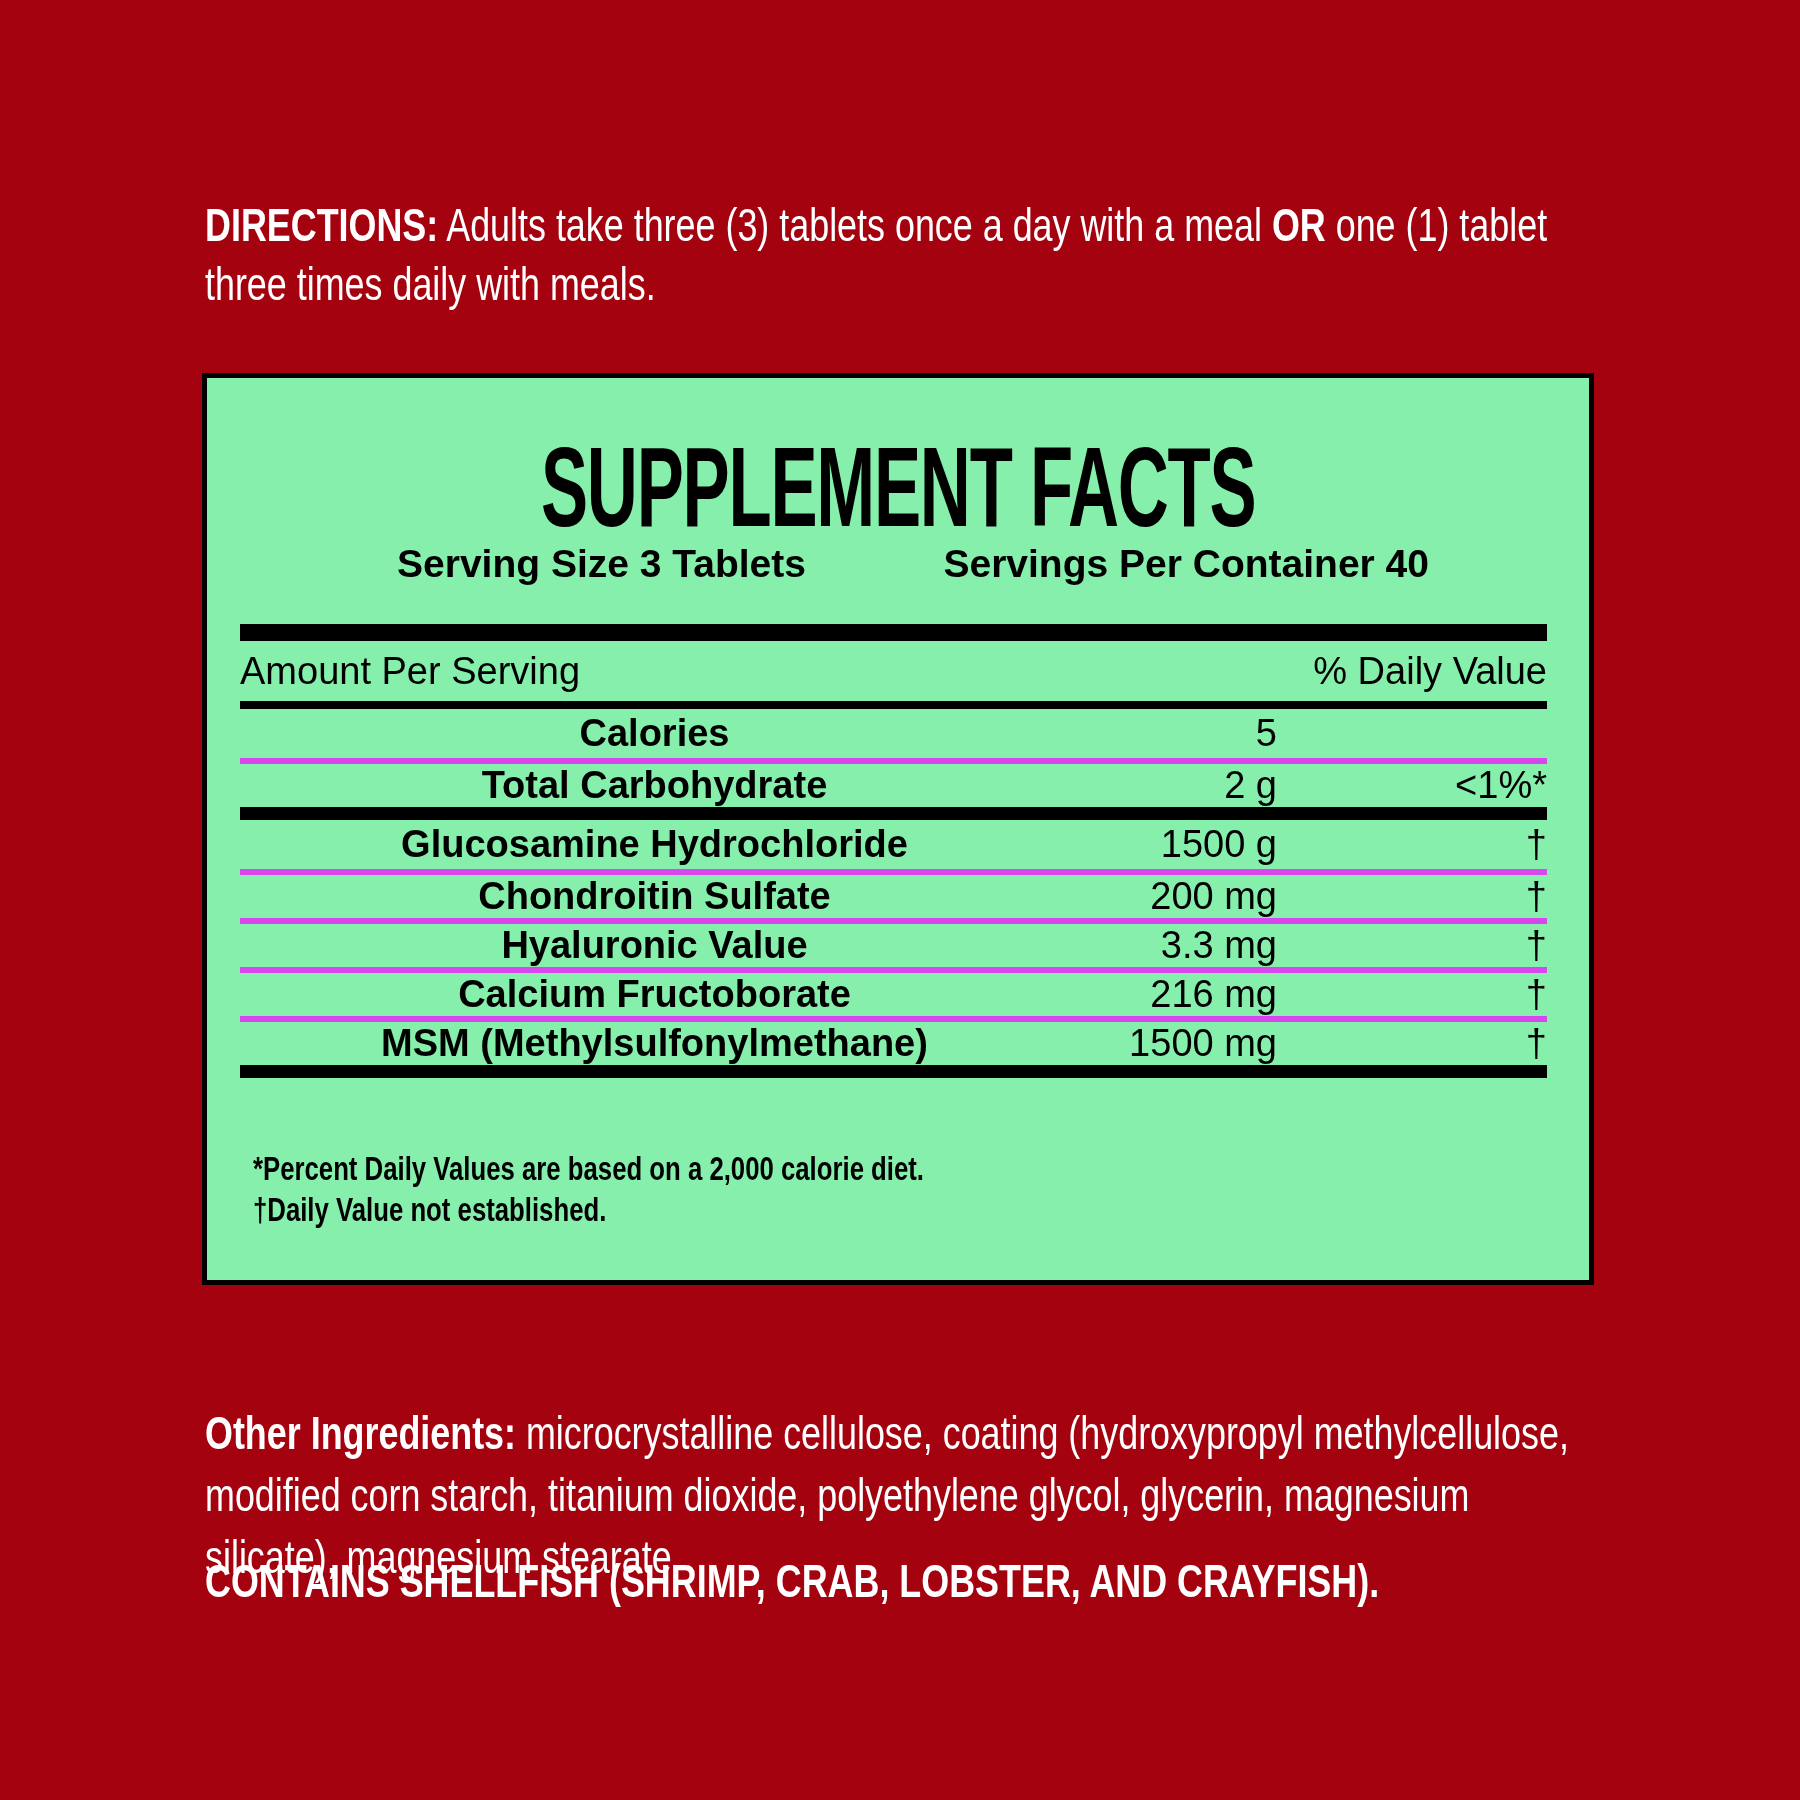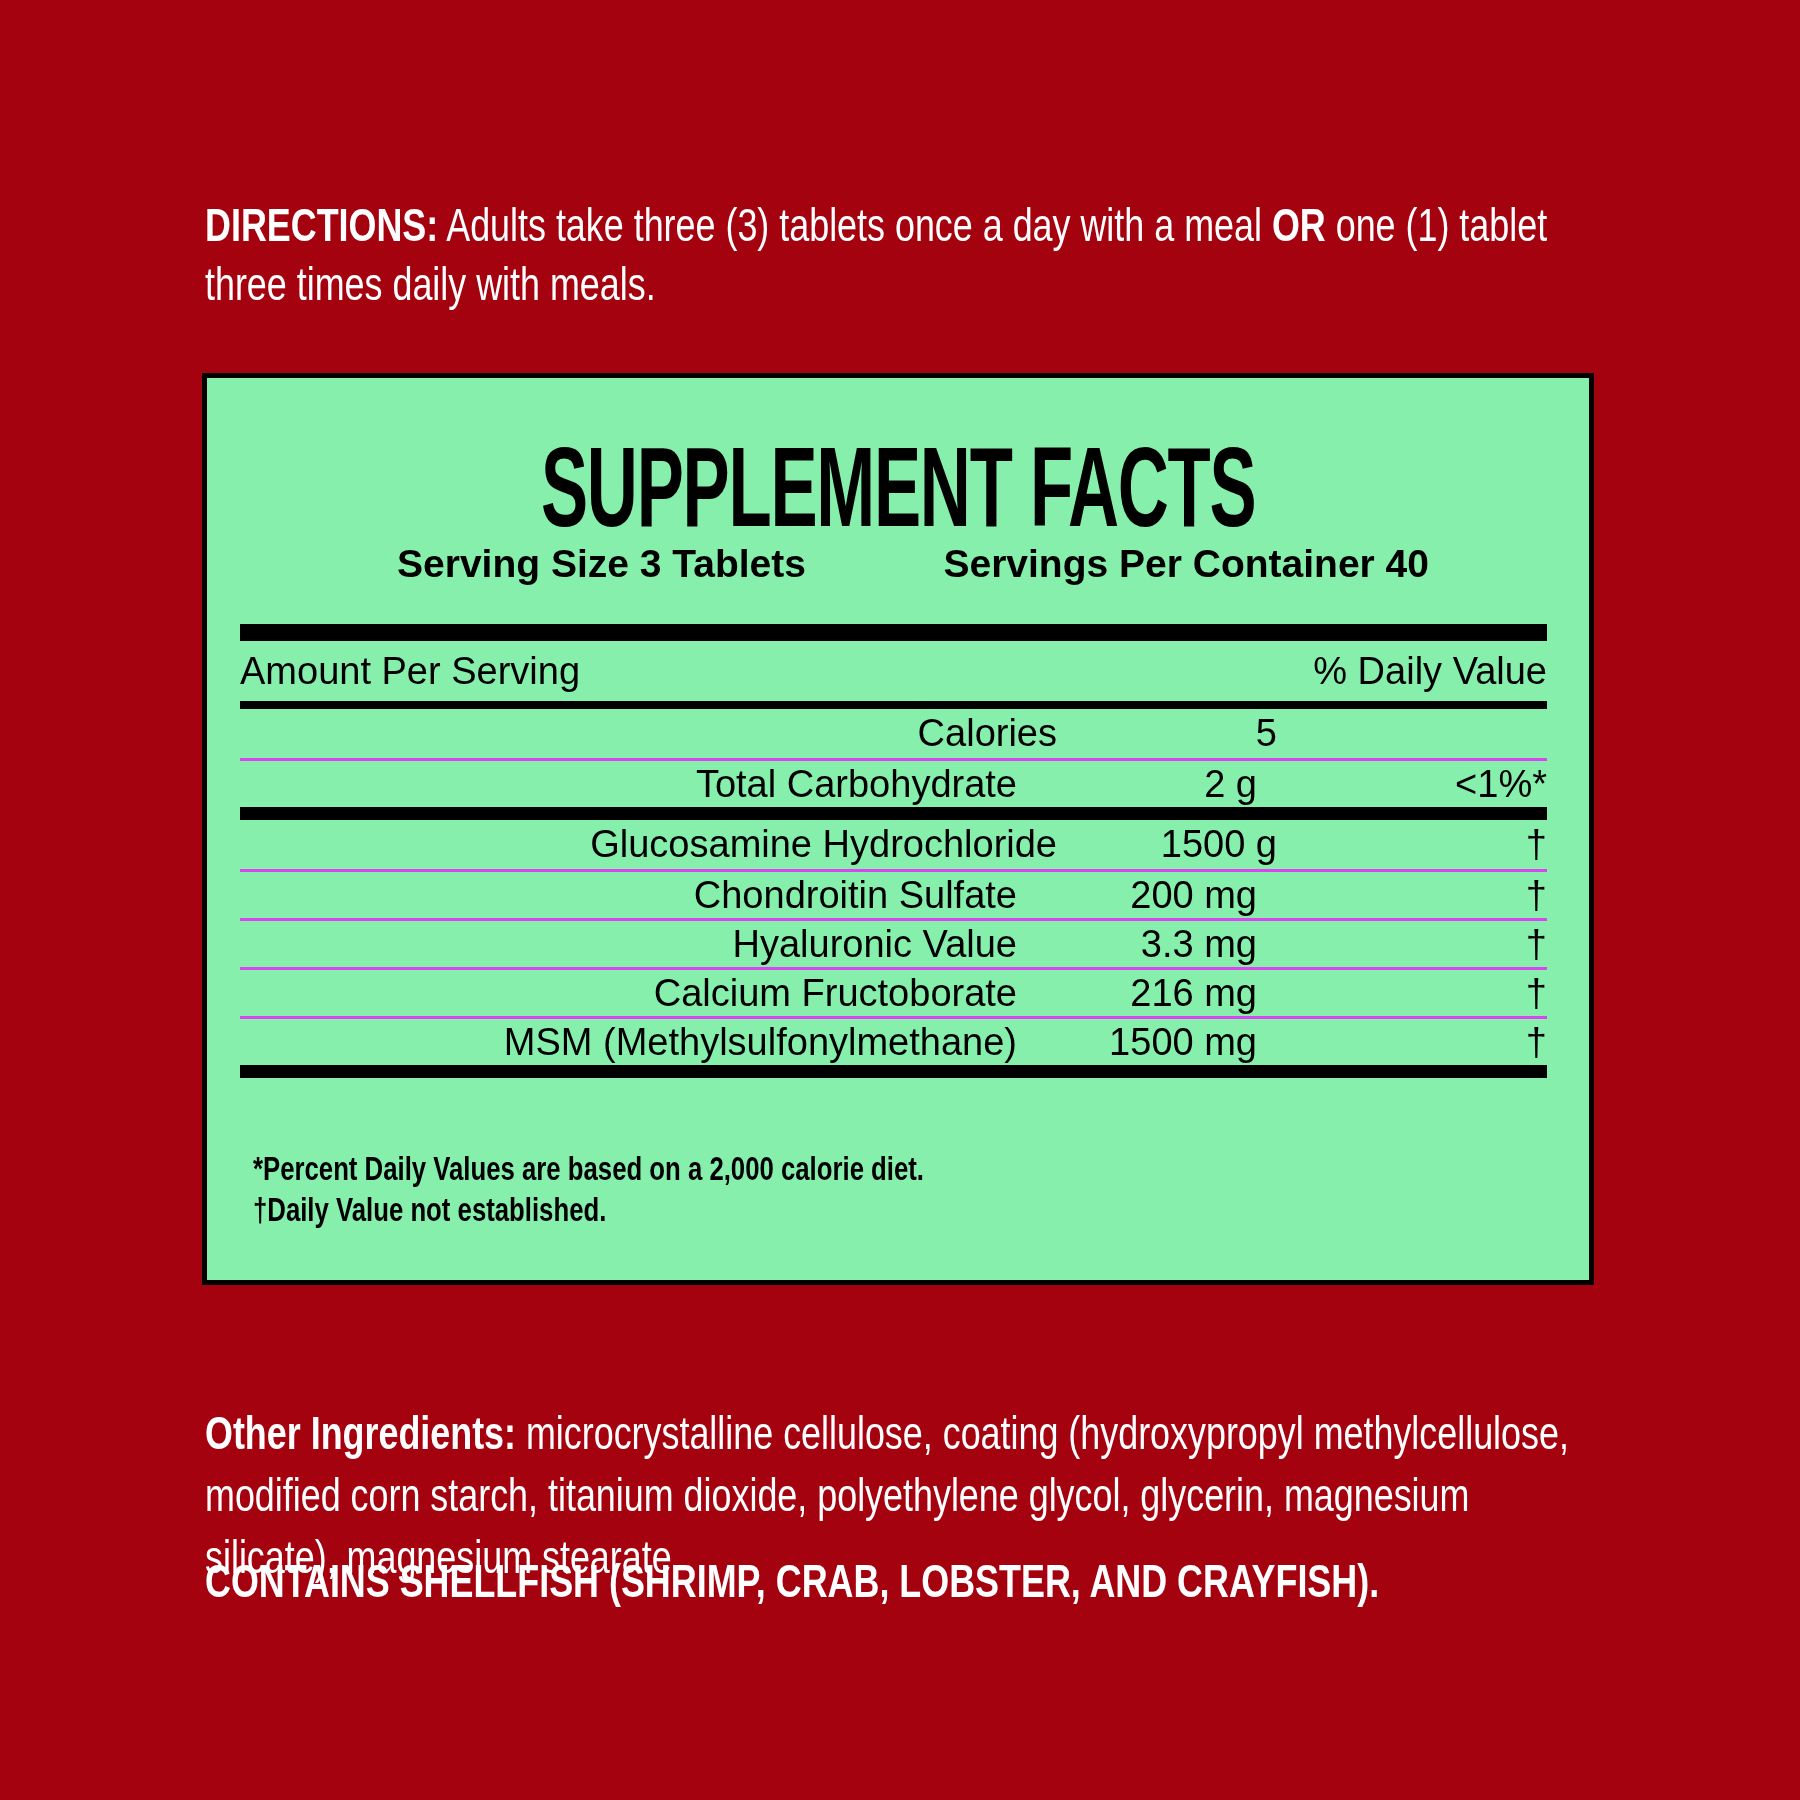--- a/index.html
+++ b/index.html
@@ -70,22 +70,22 @@
     font-size:38px;
   }
   .head-amt { flex:1; text-align:left; }
   .col-dv   { width:270px; text-align:right; }
   .row {
     display:flex;
     align-items:center;
     height:49px;
     font-size:38px;
   }
-  .row + .row { border-top:3px solid #d946ef;gap:20px; }
-  .col-name { flex:1; text-align:right; padding-left:12px; }
+  .row + .row { border-top:6px solid #d946ef; }
+  .col-name { flex:1; text-align:center; padding-left:12px;font-weight:bold; }
   .col-amt  { min-width:220px; text-align:right; }
   .footnotes {
     position:absolute;
     left:46px; top:770px;
     font-weight:bold;
     font-size:33px;
     line-height:1.25;
     transform:scaleX(0.78);
     transform-origin:0 0;
     white-space:nowrap;

